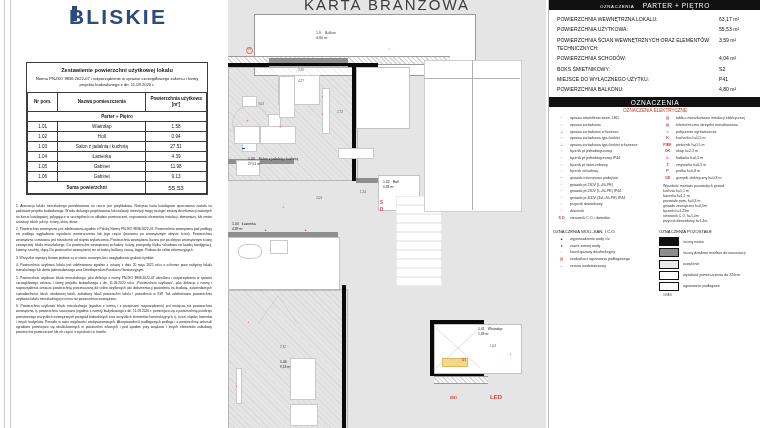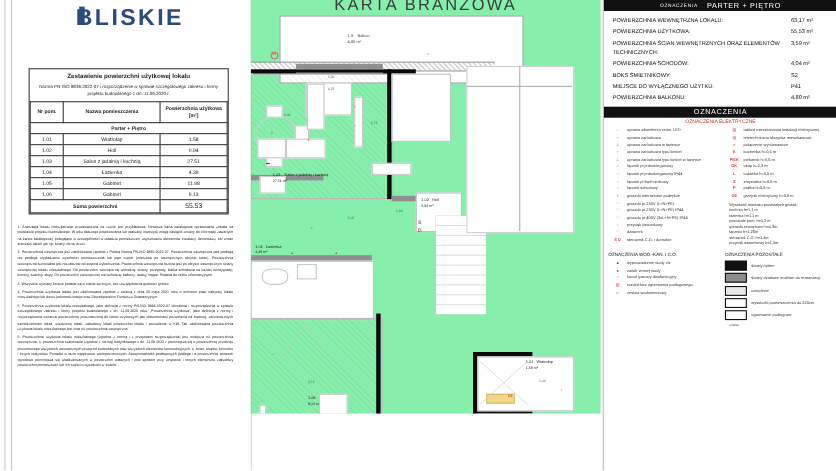--- a/index.html
+++ b/index.html
@@ -30,21 +30,21 @@
   tr.sect td{font-weight:700;font-size:4.6px;}
   tr.sum td{font-weight:700;}
   tr.sum td.big{font-size:6.2px;font-weight:400;}
   th.c1{width:17%;} th.c2{width:49%;} th.c3{width:34%;}
 
   
   #legal{left:16px;top:204px;width:196px;font-size:3.25px;line-height:1.62;text-align:justify;color:#1b1b1b;}
   #legal p{margin:0 0 2.2px 0;}
 
   
-  #plan{left:228px;top:0;width:318px;height:376px;background:#86efac;overflow:hidden;}
+  #plan{left:228px;top:0;width:318px;height:428px;background:#e5e5e5;overflow:hidden;}
   #plan-title{left:0;top:-4px;width:318px;text-align:center;font-size:15px;letter-spacing:2px;color:#3b3b3b;font-weight:400;}
 
   
   .bal{left:26px;top:14px;width:220px;height:60px;border:0.8px solid #9a9a9a;background:#fff;}
   .bal-lbl{left:88px;top:31px;font-size:3.6px;color:#444;line-height:1.5;}
   .hatch-band{left:0px;top:56px;width:222px;height:7px;
     background:repeating-linear-gradient(45deg,#d5d5d5 0 1.2px,#fbfbfb 1.2px 3.2px);
     border-top:0.7px solid #9b9b9b;border-bottom:0.7px solid #9b9b9b;}
   .hatch-band2{left:136px;top:56px;width:86px;height:7px;
     background:repeating-linear-gradient(45deg,#d5d5d5 0 1.2px,#fbfbfb 1.2px 3.2px);

